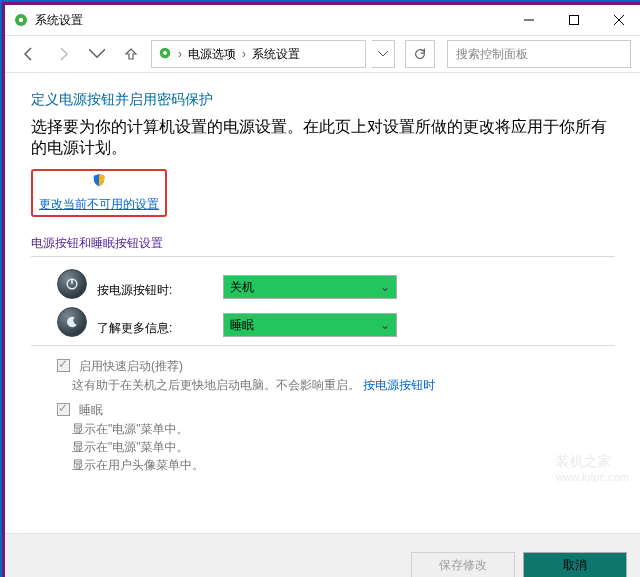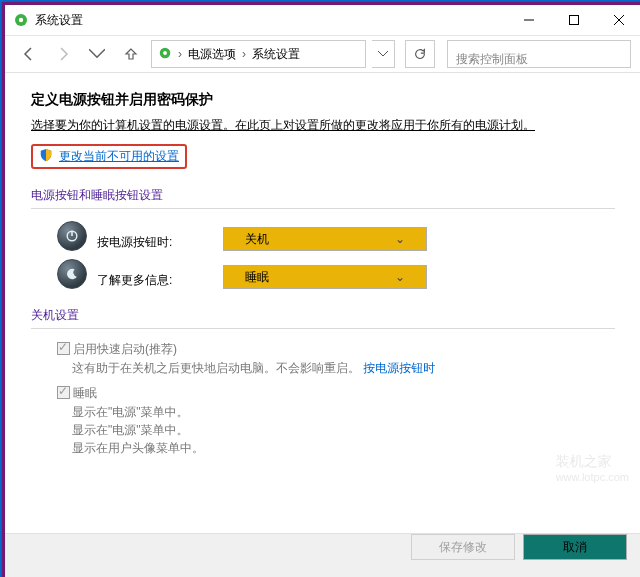--- a/index.html
+++ b/index.html
@@ -13,48 +13,48 @@
   .winbtn svg{width:10px;height:10px;}
   
   .navbar{height:36px;display:flex;align-items:center;padding:0 10px;border-bottom:1px solid #e1e1e1;gap:6px;}
   .navbtn{width:28px;height:28px;display:flex;align-items:center;justify-content:center;color:#606060;border-radius:2px;}
   .navbtn.disabled{color:#bdbdbd;}
   .navbtn svg{width:16px;height:16px;}
   .addrbar{flex:1;height:26px;border:1px solid #cccccc;display:flex;align-items:center;padding:0 6px;gap:6px;font-size:12px;}
   .addrbar .sep{color:#666;}
   .addrdrop{width:22px;height:26px;border:1px solid #ccc;border-left:none;display:flex;align-items:center;justify-content:center;color:#555;}
   .refresh{width:28px;height:26px;border:1px solid #ccc;margin-left:4px;display:flex;align-items:center;justify-content:center;color:#555;}
-  .searchbox{width:170px;height:26px;border:1px solid #ccc;margin-left:6px;padding:0 6px;font-size:12px;color:#888;display:flex;align-items:flex-end;}
+  .searchbox{width:170px;height:26px;border:1px solid #ccc;margin-left:6px;padding:0 6px;font-size:12px;color:#888;display:flex;align-items:center;}
   .searchbox input{border:none;outline:none;width:100%;font-size:12px;color:#000;}
   .searchbox input::placeholder{color:#888;}
   
   .content{flex:1;overflow:auto;padding:14px 26px 10px 26px;}
-  h1.page-title{font-size:14px;color:#000000;font-weight:700;margin:4px 0 8px 0;}
-  .desc{font-size:12px;color:#000;margin-bottom:10px;text-decoration:underline;}
-  .link-shield{display:inline-flex;align-items:center;gap:6px;color:#0066cc;font-size:12px;padding:2px 6px;border:2px solid #d63a2c;border-radius:3px;}
+  h1.page-title{font-size:14px;color:#0369a1;font-weight:400;margin:4px 0 8px 0;}
+  .desc{font-size:16px;color:#000;margin-bottom:10px;}
+  .link-shield{display:inline-flex;align-items:center;gap:6px;color:#0066cc;font-size:12px;padding:2px 6px;border:2px solid #d63a2c;border-radius:3px;flex-direction:column;}
   .shield-icon{display:inline-block;}
   .section-head{font-size:12px;color:#4c1d95;margin:18px 0 4px 0;}
   hr.sep{border:none;border-top:1px solid #d9d9d9;margin:4px 0 12px 0;}
   .row{display:flex;align-items:flex-end;gap:10px;margin:8px 0 8px 26px;}
   .btn-icon{width:28px;height:28px;border-radius:50%;background:radial-gradient(circle at 35% 30%, #7a8a96 0%, #2f3a42 70%);border:1px solid #3a4650;display:flex;align-items:center;justify-content:center;color:#e4eef5;}
   .btn-icon svg{width:14px;height:14px;}
   .row-label{width:110px;font-size:12px;}
-  .combo{width:160px;height:22px;border:1px solid #adadad;background:#eab308;display:flex;align-items:center;justify-content:space-between;padding:0 21px;font-size:12px;margin-left:6px;gap:34px;}
+  .combo{width:160px;height:22px;border:1px solid #adadad;background:#22c55e;display:flex;align-items:center;justify-content:space-between;padding:0 6px;font-size:12px;margin-left:6px;gap:34px;}
   .combo .chev{color:#444;}
   .shutdown-opts{margin-left:22px;}
-  .chk-row{display:flex;align-items:center;gap:0;margin:8px 0 2px 0;color:#777;}
+  .chk-row{display:flex;align-items:center;gap:6px;margin:8px 0 2px 0;color:#777;}
   .chk{appearance:none;width:13px;height:13px;border:1px solid #b5b5b5;background:#fff;position:relative;flex-shrink:0;margin-top:1px;}
   .chk:checked{background:#fff;border-color:#9a9a9a;}
   .chk:checked::after{content:"✓";position:absolute;top:-3px;left:0;font-size:12px;color:#9a9a9a;}
   .chk:disabled{background:#f0f0f0;}
   .chk-label{font-size:12px;}
   .chk-sub{margin:1px 0 0 19px;font-size:12px;color:#777;}
   .chk-sub a{color:#0066cc;text-decoration:none;}
   
-  .footer{height:44px;border-top:1px solid #e1e1e1;display:flex;align-items:flex-start;justify-content:flex-end;gap:8px;padding:0 14px;background:#f0f0f0;}
+  .footer{height:44px;border-top:1px solid #e1e1e1;display:flex;align-items:flex-end;justify-content:flex-end;gap:8px;padding:0 14px;background:#f0f0f0;}
   .btn{min-width:78px;height:24px;border:1px solid #adadad;background:#0f766e;font-size:12px;display:flex;align-items:center;justify-content:center;padding:0 12px;}
   .btn.disabled{color:#a0a0a0;background:#efefef;border-color:#d0d0d0;}
   
   .watermark{position:absolute;right:12px;bottom:50px;color:#c8c8c8;font-size:11px;opacity:.4;pointer-events:none;}
 </style>
 </head>
 <body>
 
 <div class="window">
 
@@ -171,21 +171,20 @@
             </svg>
           </span>
           <span class="row-label">了解更多信息:</span>
           <div class="combo">
             <span>睡眠</span>
             <span class="chev">⌄</span>
           </div>
         </div>
       </div>
 
-    <div class="section-head">关机设置</div>
     <hr class="sep">
 
     <div class="shutdown-opts" id="shutdown-opts">
         <div>
           <div class="chk-row">
             <input type="checkbox" class="chk" disabled="" checked="" style="">
             <span class="chk-label">启用快速启动(推荐)</span>
           </div>
           <div class="chk-sub">这有助于在关机之后更快地启动电脑。不会影响重启。 <a href="#">按电源按钮时</a></div>
         </div>

